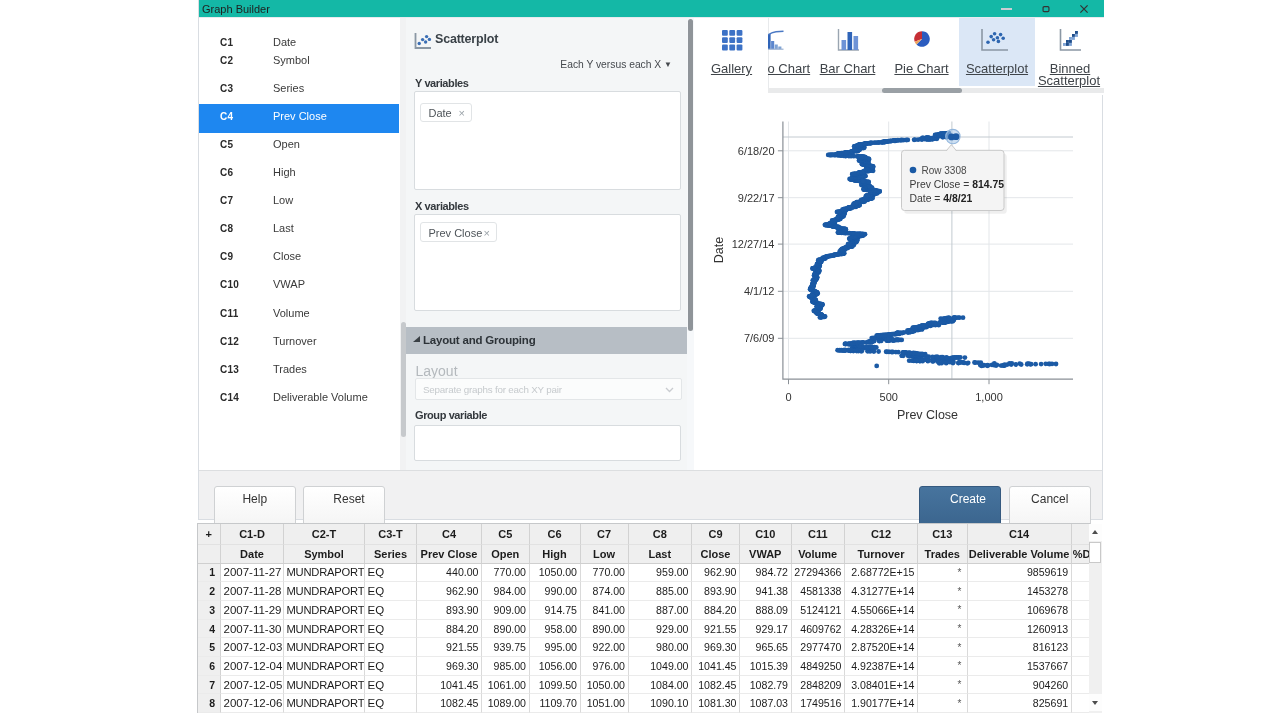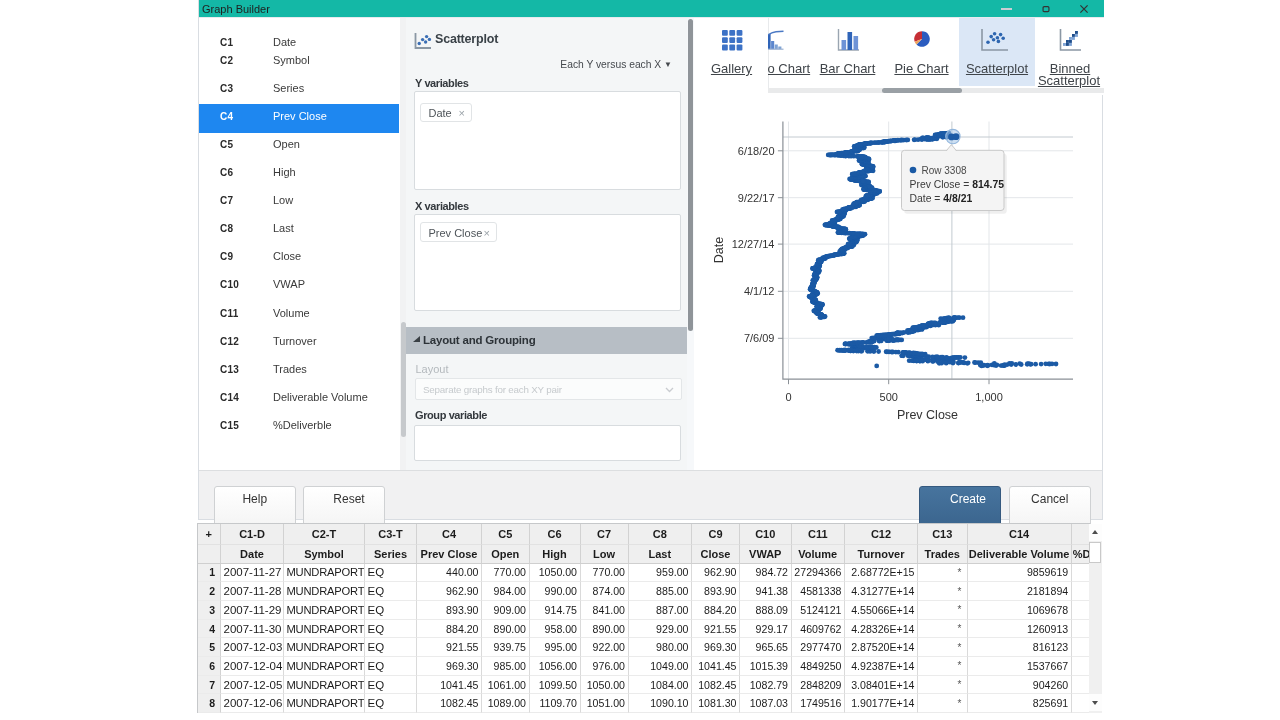--- a/index.html
+++ b/index.html
@@ -26,21 +26,21 @@
 
 #midpanel{position:absolute;left:207px;top:18px;width:281px;height:452px;background:#f4f6f7;}
 #midpanel .hdr{position:absolute;left:29px;top:14px;font-size:12.5px;font-weight:700;color:#3a4248;letter-spacing:-0.2px;}
 #midpanel .evx{position:absolute;right:15px;top:41px;font-size:10.3px;color:#45494e;}
 .lbl{position:absolute;font-size:11px;font-weight:700;color:#33383d;letter-spacing:-0.4px;}
 .box{position:absolute;background:#fff;border:1px solid #d8dcdf;border-radius:2px;}
 .chip{position:absolute;background:#fff;border:1px solid #e1e4e6;border-radius:3px;font-size:11px;color:#4e5459;}
 .chip .x{color:#9aa2a8;font-size:11px;}
 #laybar{position:absolute;left:0px;top:309px;width:281px;height:26.5px;background:#b7bec5;}
 #laybar .t{position:absolute;left:17px;top:6.5px;font-size:11.5px;font-weight:700;color:#2d3338;letter-spacing:-0.2px;}
-.dlbl{position:absolute;font-size:11px;color:#b4b9bd;}
+.dlbl{position:absolute;font-size:14px;color:#b4b9bd;}
 #laydrop{position:absolute;left:9px;top:359.5px;width:266.5px;height:22.5px;background:#fbfcfc;border:1px solid #e3e6e8;border-radius:2px;}
 #laydrop .t{position:absolute;left:7px;top:5px;font-size:9.8px;letter-spacing:-0.2px;color:#c6cacd;}
 #midscroll{position:absolute;left:488px;top:18px;width:6.5px;height:452px;background:#f6f8fa;}
 #midscroll .th{position:absolute;left:0.5px;top:1px;width:5.5px;height:312px;background:#8f9499;border-radius:3px;}
 
 #gallery{position:absolute;left:496px;top:18px;width:409px;height:77px;background:#fff;}
 .gtxt{position:absolute;font-size:13px;color:#3f4449;width:90px;text-align:center;text-decoration:underline;}
 .gtxt.l{width:auto;text-align:left;}
 #gsel{position:absolute;left:264.3px;top:0px;width:76.2px;height:68px;background:#dbe7f6;}
 #gsep{position:absolute;left:73px;top:0;width:1px;height:70px;background:#e8eaec;}
@@ -129,24 +129,20 @@
         <span class="c">C12</span>
         <span class="n">Turnover</span>
       </div>
       <div class="lrow" style="top:338.60px;">
         <span class="c">C13</span>
         <span class="n">Trades</span>
       </div>
       <div class="lrow" style="top:366.65px;">
         <span class="c">C14</span>
         <span class="n">Deliverable Volume</span>
-      </div>
-      <div class="lrow" style="top:394.70px;">
-        <span class="c">C15</span>
-        <span class="n">%Deliverble</span>
       </div>
     </div>
  <div id="lscroll">
       <div class="th"></div>
     </div>
  <div id="midpanel">
   <svg class="abs" style="left:8px;top:14px" width="18" height="18" viewBox="0 0 18 18">
         <path d="M1.5 1 V16 H17" fill="none" stroke="#8a97a4" stroke-width="1.8"></path>
         <g fill="#3b6fb5">
           <circle cx="5.2" cy="11.5" r="1.7"></circle>
@@ -2903,21 +2899,21 @@
       <div class="r">962.90</div>
       <div class="r">984.00</div>
       <div class="r">990.00</div>
       <div class="r">874.00</div>
       <div class="r">885.00</div>
       <div class="r">893.90</div>
       <div class="r">941.38</div>
       <div class="r">4581338</div>
       <div class="r">4.31277E+14</div>
       <div class="ast">*</div>
-      <div class="r">2181894</div>
+      <div class="r">1453278</div>
       <div class="tl"></div>
       <div class="rn">3</div>
       <div class="tl">2007-11-29</div>
       <div class="tl sym">MUNDRAPORT</div>
       <div class="tl">EQ</div>
       <div class="r">893.90</div>
       <div class="r">909.00</div>
       <div class="r">914.75</div>
       <div class="r">841.00</div>
       <div class="r">887.00</div>

